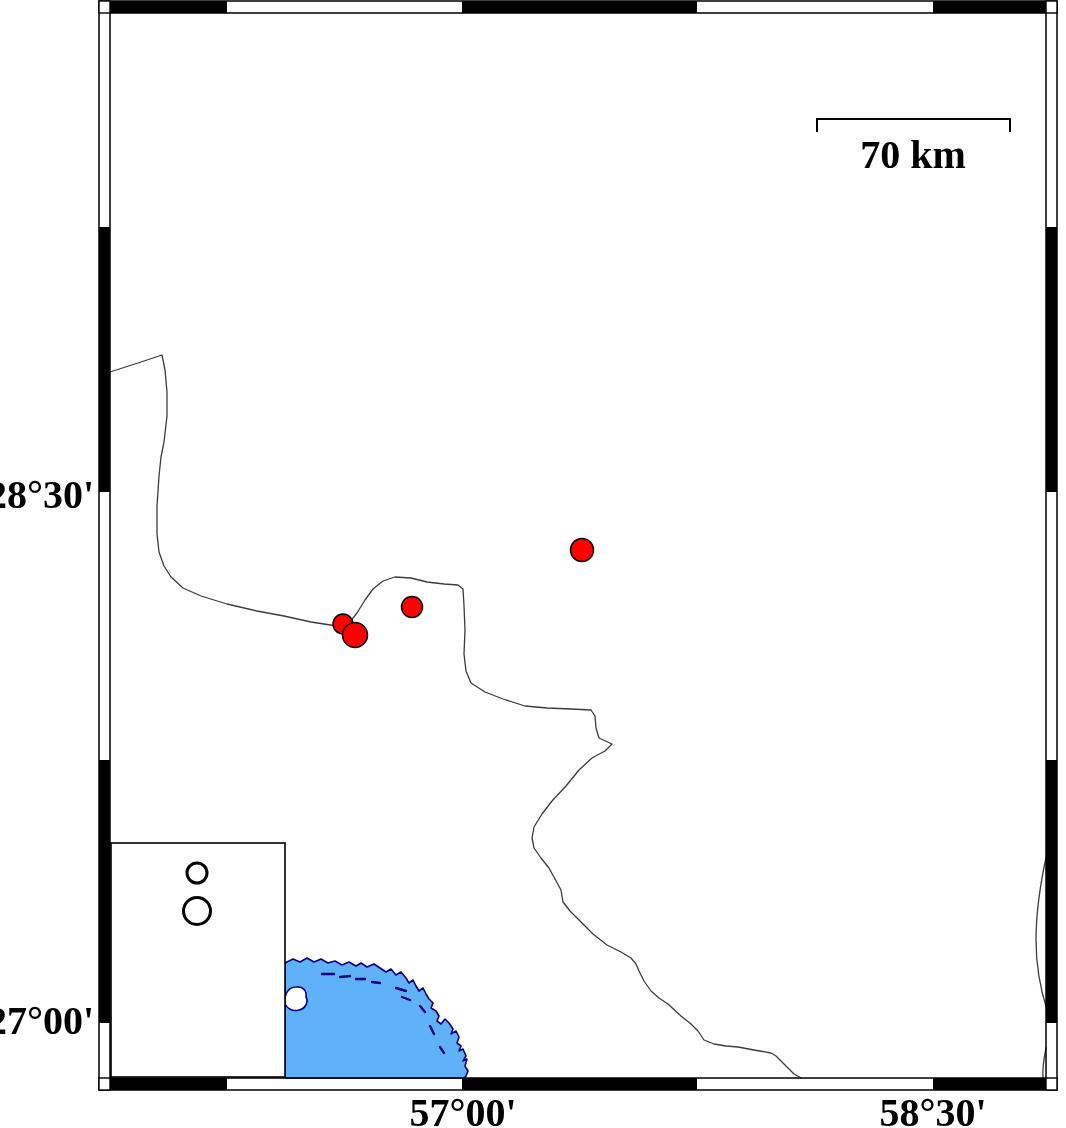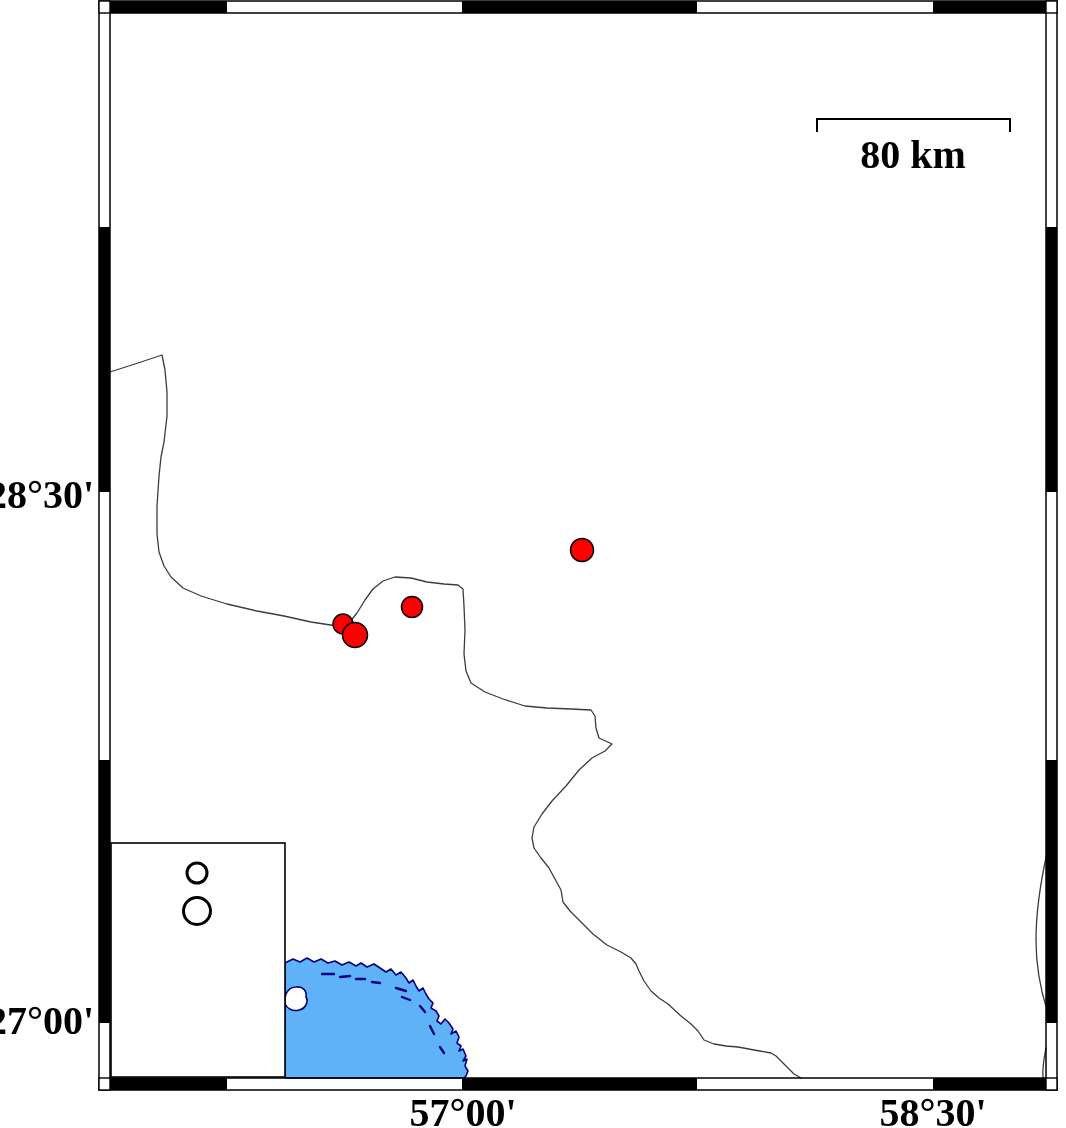--- a/index.html
+++ b/index.html
@@ -83,14 +83,14 @@
       <rect x="111" y="843" width="174" height="234" fill="#FFFFFF" stroke="#000000" stroke-width="1.6"></rect>
       <circle cx="197" cy="873" r="10" fill="#FFFFFF" stroke="#000" stroke-width="3"></circle>
       <circle cx="197" cy="911" r="13.5" fill="#FFFFFF" stroke="#000" stroke-width="3"></circle>
     </svg>
   <div id="labels-layer">
       <div class="axis-label lat-label" style="right: 972px; top: 497px;">28°30'</div>
       <div class="axis-label lat-label" style="right: 972px; top: 1023px;">27°00'</div>
       <div class="axis-label lon-label" style="left: 463px; top: 1093px;">57°00'</div>
       <div class="axis-label lon-label" style="left: 933px; top: 1093px;">58°30'</div>
     </div>
-  <div id="scale-label" style="left: 913px; top: 135px;">80 km</div>
+  <div id="scale-label" style="left: 913px; top: 135px;">70 km</div>
 </div>
 
 </body></html>

